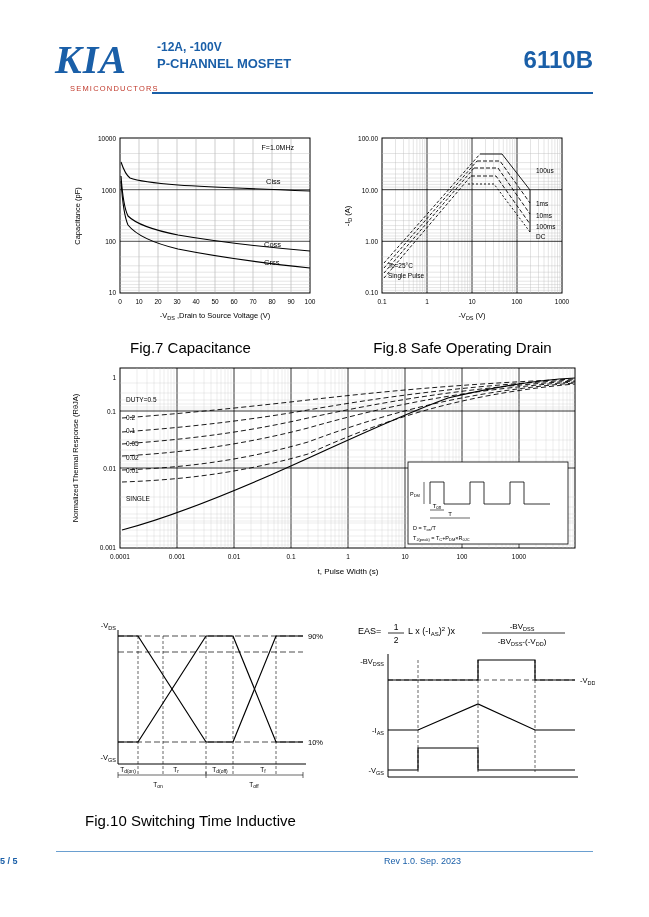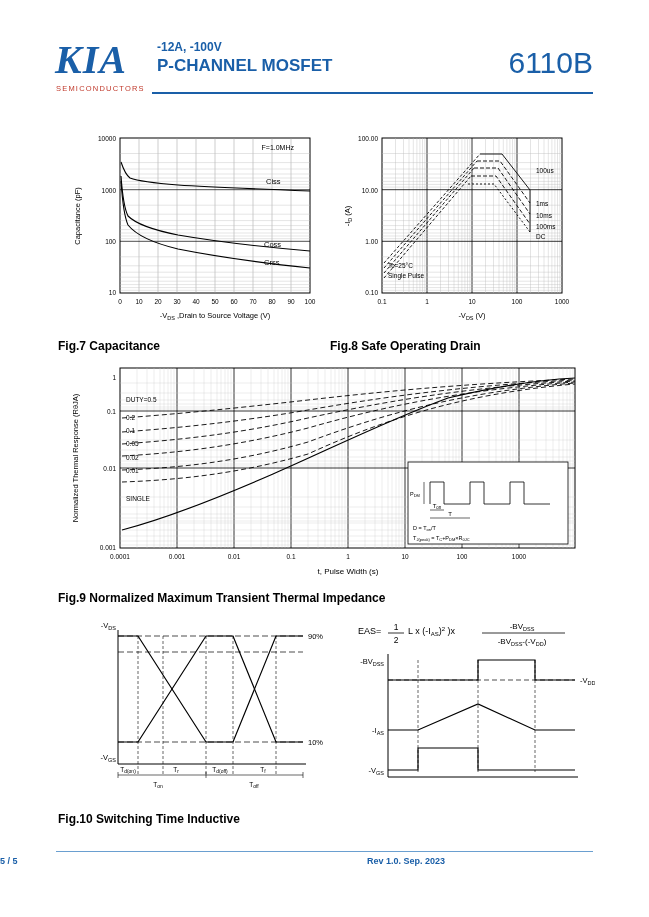--- a/index.html
+++ b/index.html
@@ -15,47 +15,47 @@
 
   
   .header{position:absolute;left:0;top:0;width:649px;height:100px;}
   .logo{
     position:absolute;left:55px;top:36px;
     font-family:"Liberation Serif", serif;
     font-size:40px;font-weight:bold;font-style:italic;
     color:#1a5fa8;letter-spacing:1px;
   }
   .logo-sub{
-    position:absolute;left:56px;top:84px;
+    position:absolute;left:70px;top:84px;
     font-size:7.5px;color:#c0392b;letter-spacing:1.2px;
   }
   .hdr-line1{
     position:absolute;left:157px;top:40px;
     font-size:12px;color:#1a5fa8;font-weight:bold;
   }
   .hdr-line2{
     position:absolute;left:157px;top:56px;
-    font-size:17px;color:#1a5fa8;font-weight:bold;
+    font-size:13px;color:#1a5fa8;font-weight:bold;
   }
   .part-no{
     position:absolute;right:56px;top:46px;
-    font-size:30px;color:#1a5fa8;font-weight:normal;
+    font-size:24px;color:#1a5fa8;font-weight:bold;
   }
   .hdr-rule{
     position:absolute;left:152px;top:92px;width:441px;height:2px;
     background:#1a5fa8;
   }
 
   
   .foot-rule{position:absolute;left:56px;top:851px;width:537px;height:1px;background:#6a9fd0;}
   .foot-page{position:absolute;left:0;top:856px;width:649px;text-align:left;font-size:9px;color:#1a5fa8;font-weight:bold;}
-  .foot-rev{position:absolute;right:72px;top:856px;font-size:9px;color:#1a5fa8;font-weight:bold;padding-left:29px;}
+  .foot-rev{position:absolute;right:56px;top:856px;font-size:9px;color:#1a5fa8;font-weight:normal;padding-left:29px;}
 
   
-  .cap{position:absolute;font-size:12px;font-weight:bold;text-align:left;}
+  .cap{position:absolute;font-size:15px;font-weight:normal;text-align:center;}
 
   
   .plot{position:absolute;}
   .plot svg{display:block;}
   text{font-family:"Liberation Sans", sans-serif;}
 </style>
 </head>
 <body>
 
 <div class="page">
@@ -448,21 +448,20 @@
         <text x="233" y="201">0.1</text>
           <text x="290" y="201">1</text>
           <text x="347" y="201">10</text>
         <text x="404" y="201">100</text>
           <text x="461" y="201">1000</text>
       </g>
       <text x="290" y="216" font-size="8" text-anchor="middle">t, Pulse Width (s)</text>
       <text x="20" y="100" font-size="7.5" text-anchor="middle" transform="rotate(-90 20 100)">Normalized Thermal Response (RθJA)</text>
     </svg>
   </div>
-  <div class="cap" style="left:58px;top:591px;width:537px;">Fig.9 Normalized Maximum Transient Thermal Impedance</div>
 
   <div class="plot" style="left:58px;top:612px;">
     <svg width="265" height="195" viewBox="0 0 265 195">
 
       <line x1="60" y1="18" x2="60" y2="152" stroke="#000" stroke-width="1"></line>
       <line x1="60" y1="152" x2="248" y2="152" stroke="#000" stroke-width="1"></line>
 
       <g stroke="#000" stroke-width="0.7" stroke-dasharray="6,3">
         <line x1="60" y1="24" x2="245" y2="24"></line>
         <line x1="60" y1="40" x2="245" y2="40"></line>

